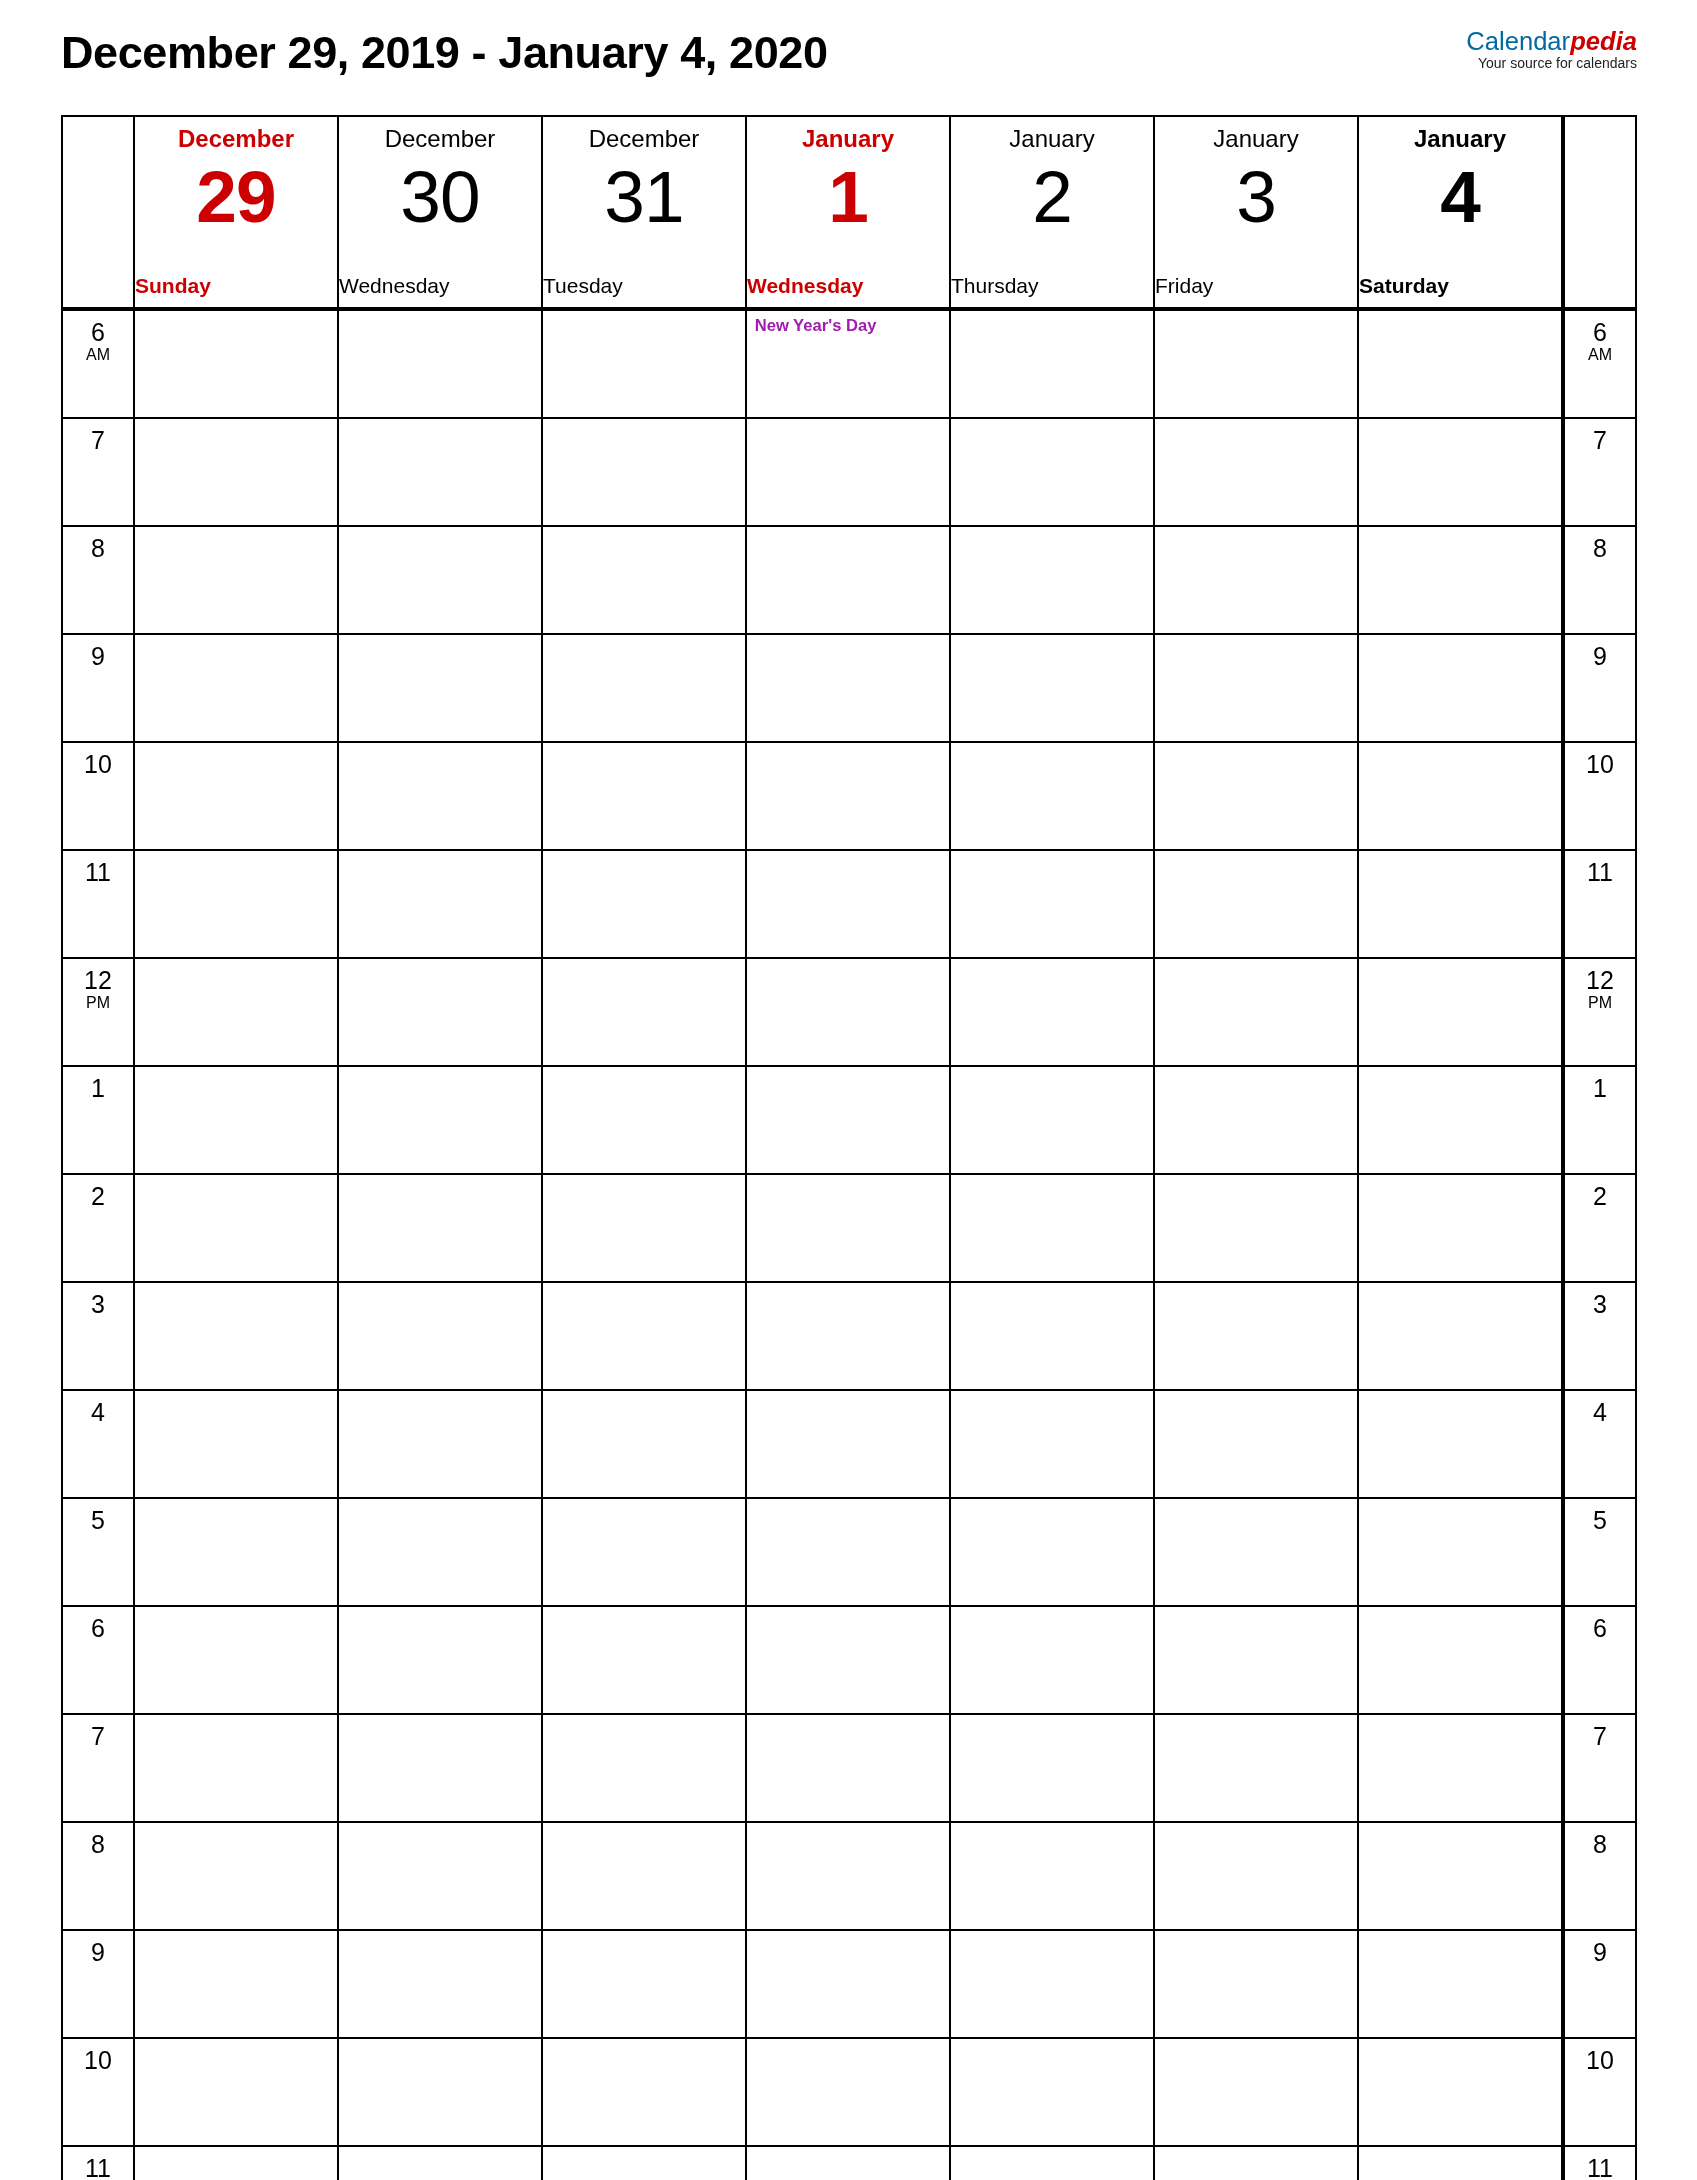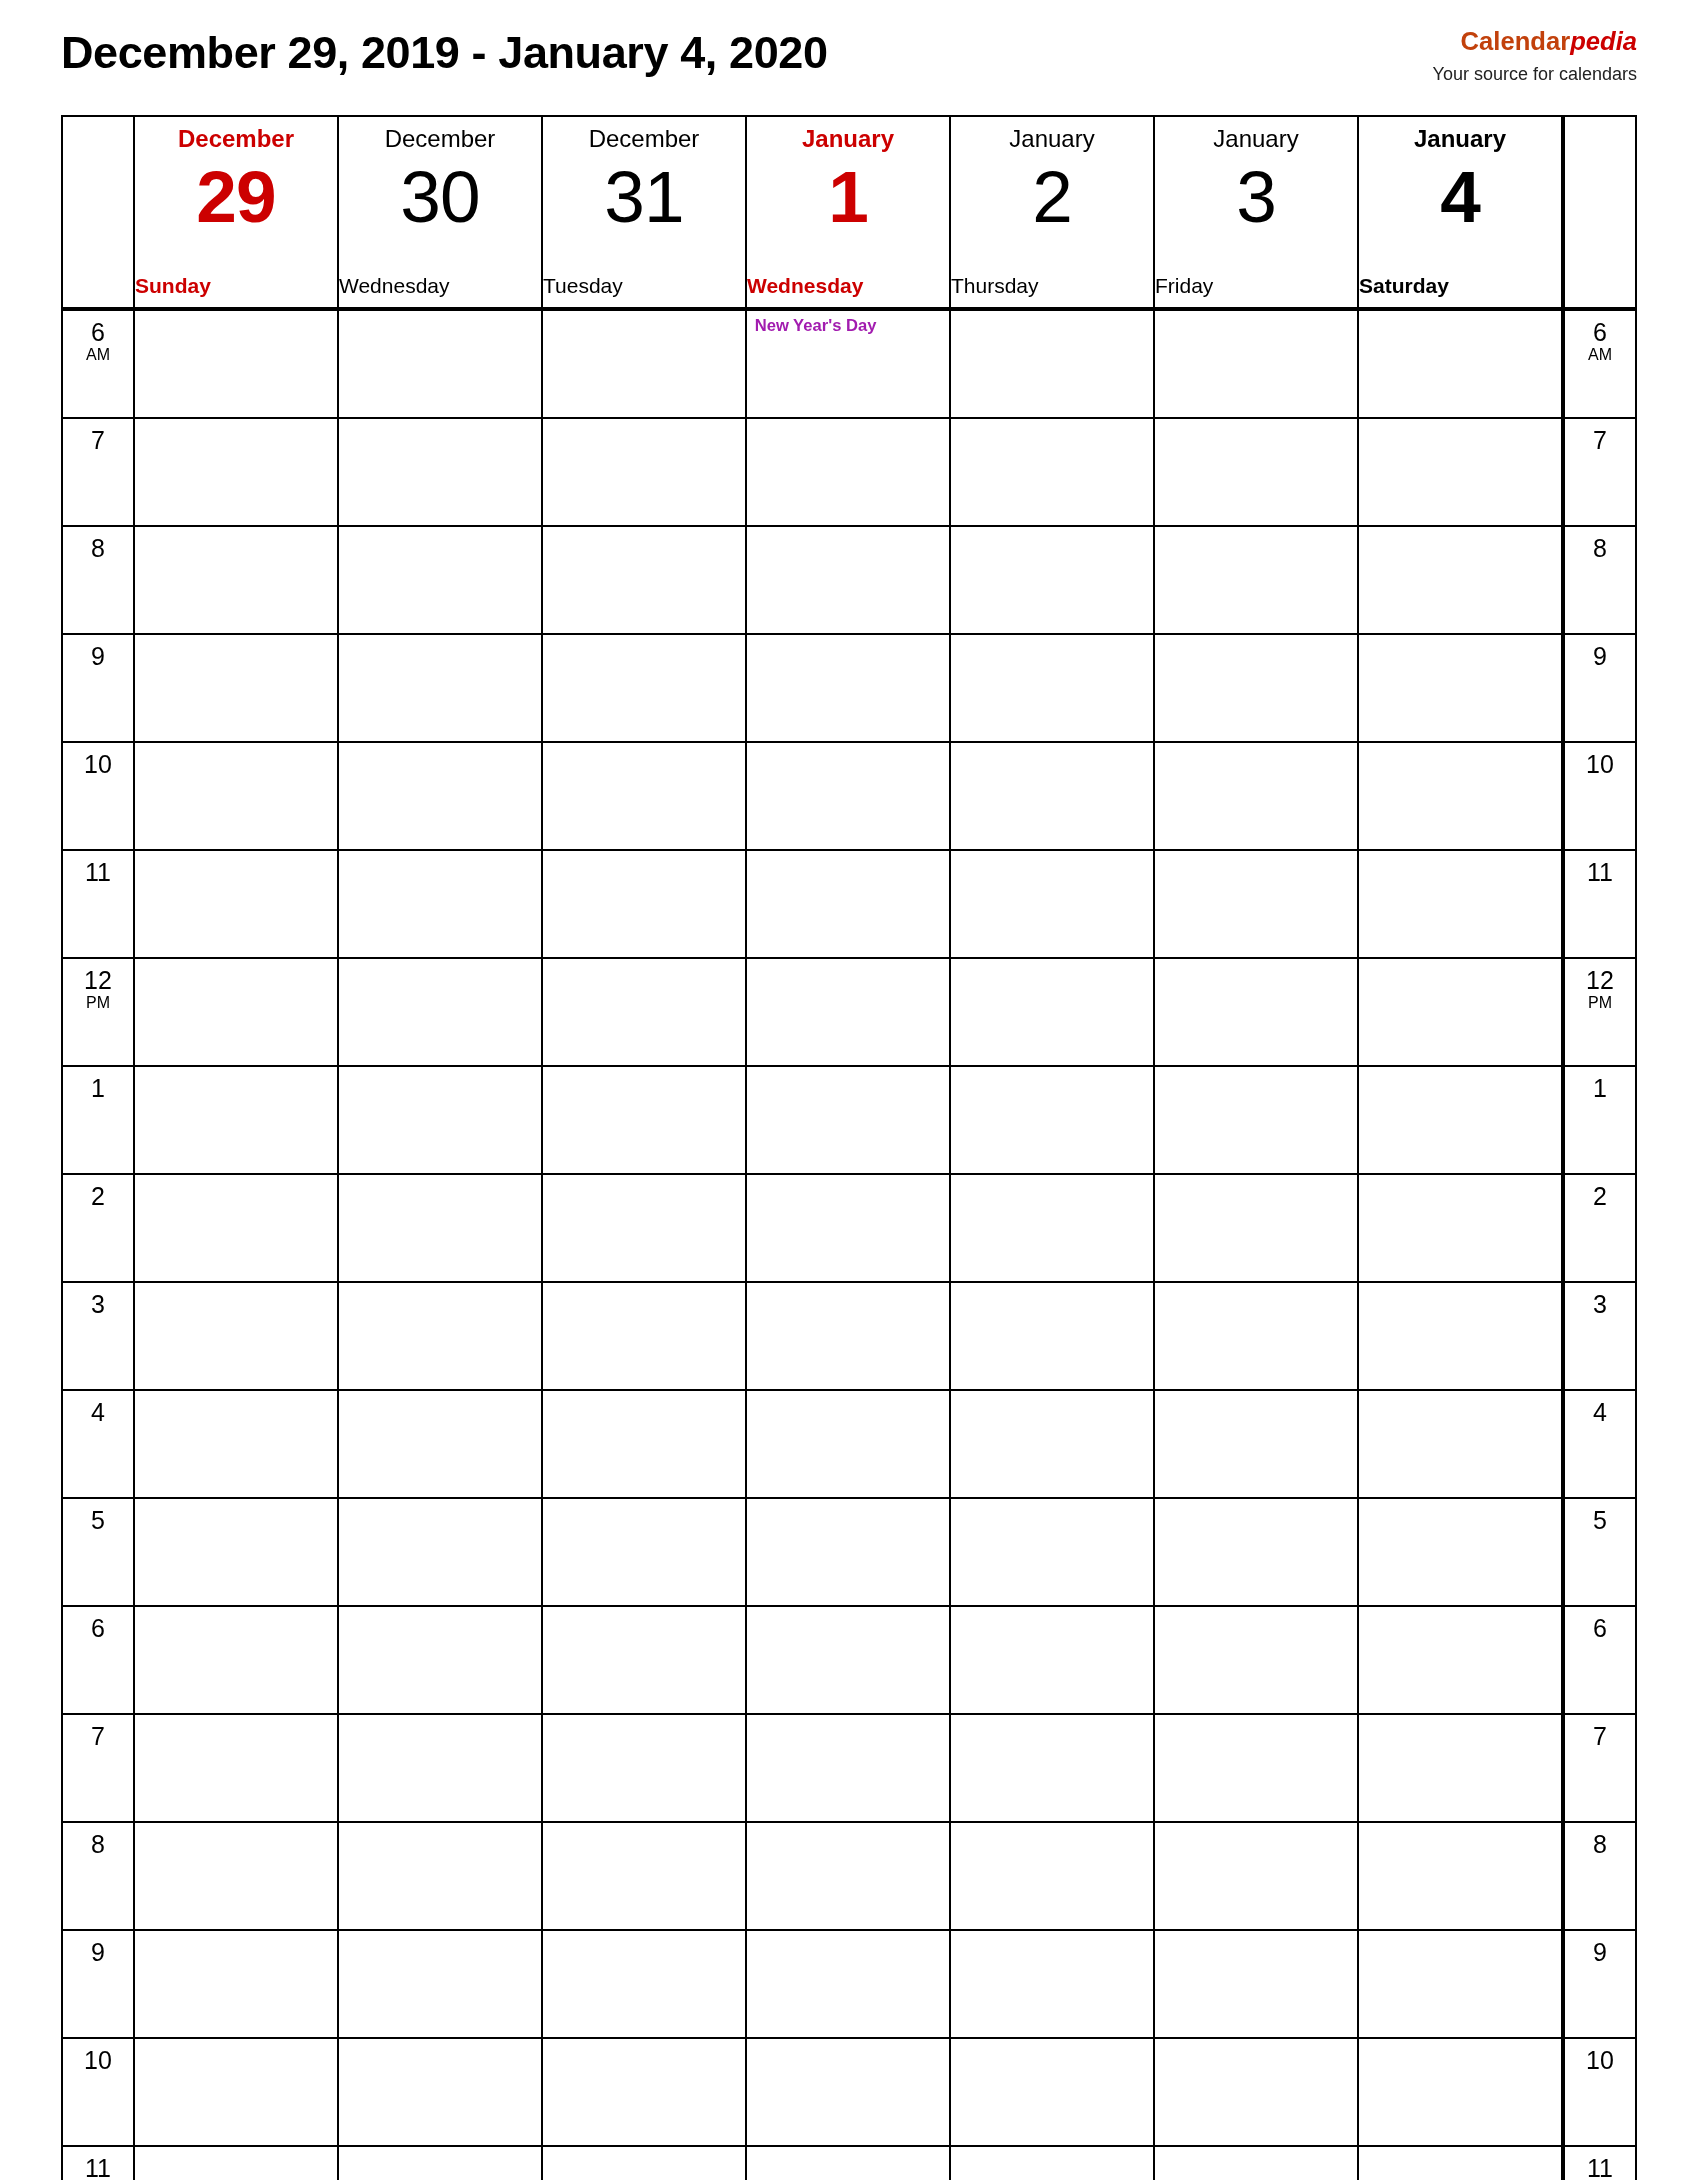--- a/index.html
+++ b/index.html
@@ -46,31 +46,31 @@
   }
   .brand {
     text-align: right;
     padding-top: 5.1px;
     line-height: 1.12;
   }
   .brand-main {
     font-size: 25.6px;
     white-space: nowrap;
   }
-  .brand-main .b-black { color: #c2410c; font-weight: bold; }
+  .brand-main .b-black { color: #0369a1; font-weight: normal; }
   .brand-main .b-red {
     color: #cc0000;
     font-weight: bold;
     font-style: italic;
   }
   .brand-tag {
-    font-size: 18px;
+    font-size: 14px;
     color: #222222;
     white-space: nowrap;
-    margin-top: 8px;
+    margin-top: 0;
   }
 
   
   .calendar {
     position: absolute;
     left: 61px;
     top: 115px;
     width: 1576px;
     height: 2140px;
     border: 2.6px solid #000000;

